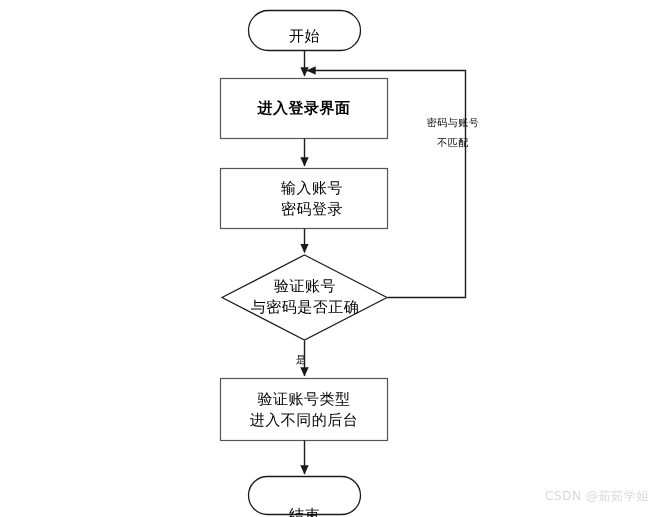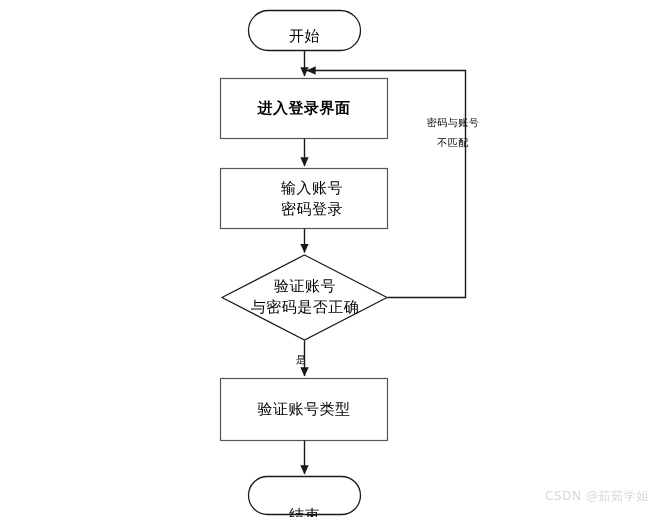--- a/index.html
+++ b/index.html
@@ -111,20 +111,21 @@
     <span class="line">密码登录</span>
   </div>
 
   <div class="node-text" style="left:213px; top:266px; width:184px; height:62px;">
     <span class="line">验证账号</span>
     <span class="line">与密码是否正确</span>
   </div>
 
   <div class="node-text" style="left:220px; top:378px; width:168px; height:63px;">
     <span class="line">验证账号类型</span>
+    <span class="line">进入不同的后台</span>
   </div>
 
   <div class="node-text" style="left:248px; top:476px; width:113px; height:39px;margin-top:20px;">
     <span class="line">结束</span>
   </div>
 
   <div class="edge-label" style="left:283px; top:350px; width:36px;">
     <span>是</span>
   </div>
 

